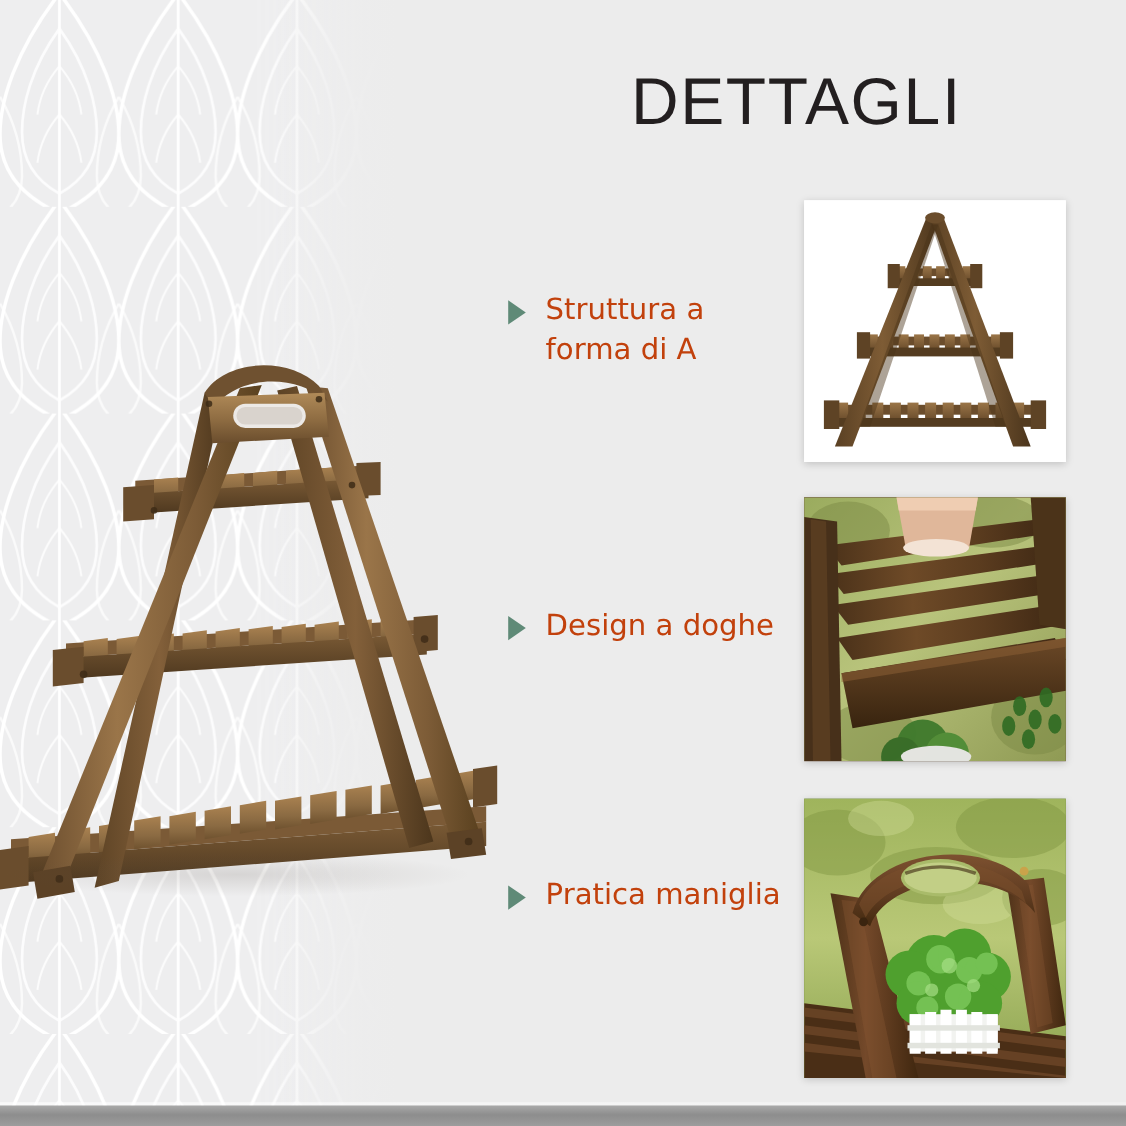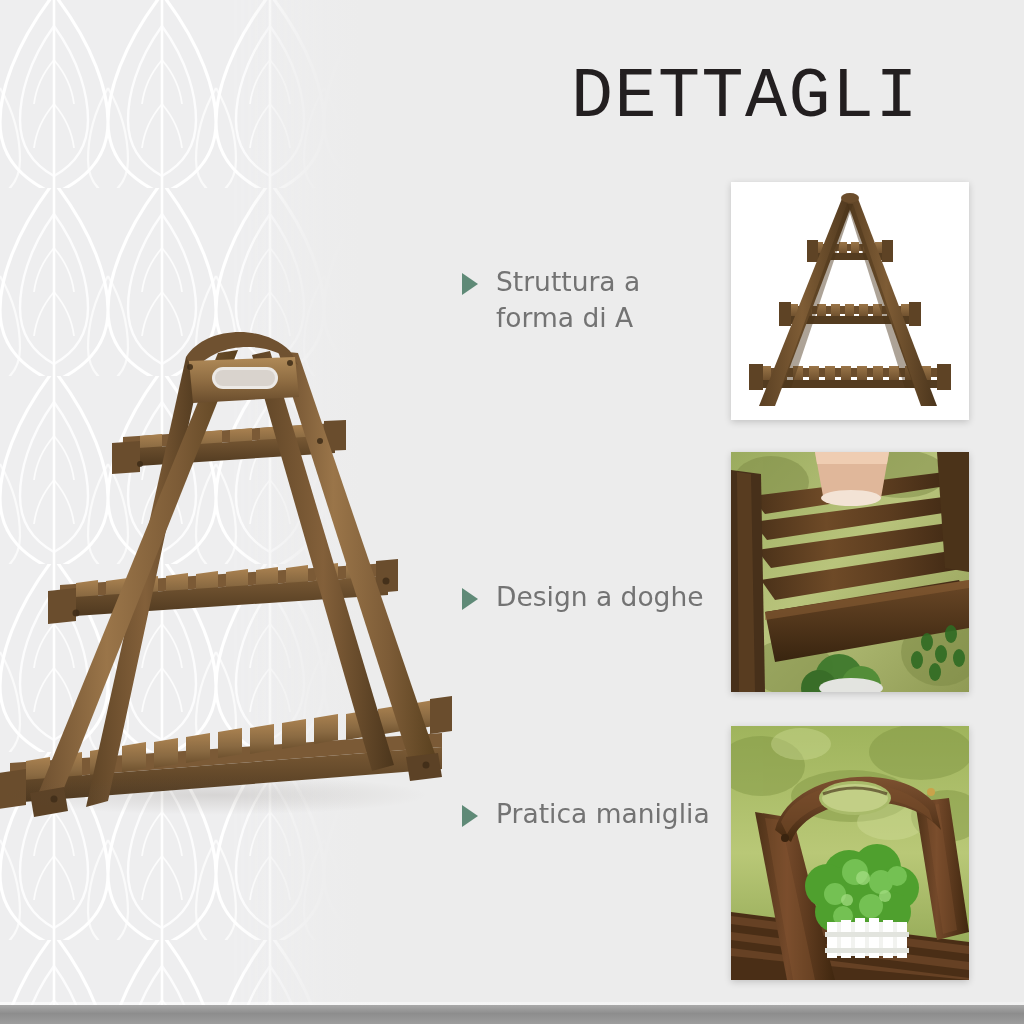--- a/index.html
+++ b/index.html
@@ -67,55 +67,55 @@
   #hero-shadow {
     position: absolute;
     left: 10px; top: 480px;
     width: 430px; height: 40px;
     background: radial-gradient(ellipse at 50% 50%, rgba(90,80,70,0.16), rgba(90,80,70,0) 70%);
   }
 
   
   #page-title {
     position: absolute;
-    left: 465px; top: 58px;
+    left: 444px; top: 58px;
     width: 560px;
     text-align: center;
-    font-size: 70px;
+    font-size: 60px;
     font-weight: 300;
     letter-spacing: 1.5px;
     color: #231f20;
-    font-family: Liberation Mono, monospace;
+    font-family: Liberation Sans, sans-serif;
   }
 
   
   .feature-row {
     position: absolute;
     display: flex;
     align-items: flex-start;
     gap: 18px;
     left: 462px;
     width: 260px;
   }
   #feature-row-0 { top: 264px; }
-  #feature-row-1 { top: 551px; margin-top: 28px; }
+  #feature-row-1 { top: 551px; }
   #feature-row-2 { top: 796px; }
 
   .bullet-icon {
     flex: 0 0 auto;
     margin-top: 9px;
     width: 0; height: 0;
     border-top: 11px solid transparent;
     border-bottom: 11px solid transparent;
     border-left: 16px solid #5f8a77;
   }
   .feature-label {
     font-size: 26.5px;
     line-height: 36px;
-    color: #737373;
+    color: #c2410c;
     font-family: "DejaVu Sans", sans-serif;
     white-space: pre-line;
   }
 
   
   .thumb {
     position: absolute;
     left: 731px;
     width: 238px;
     overflow: hidden;

